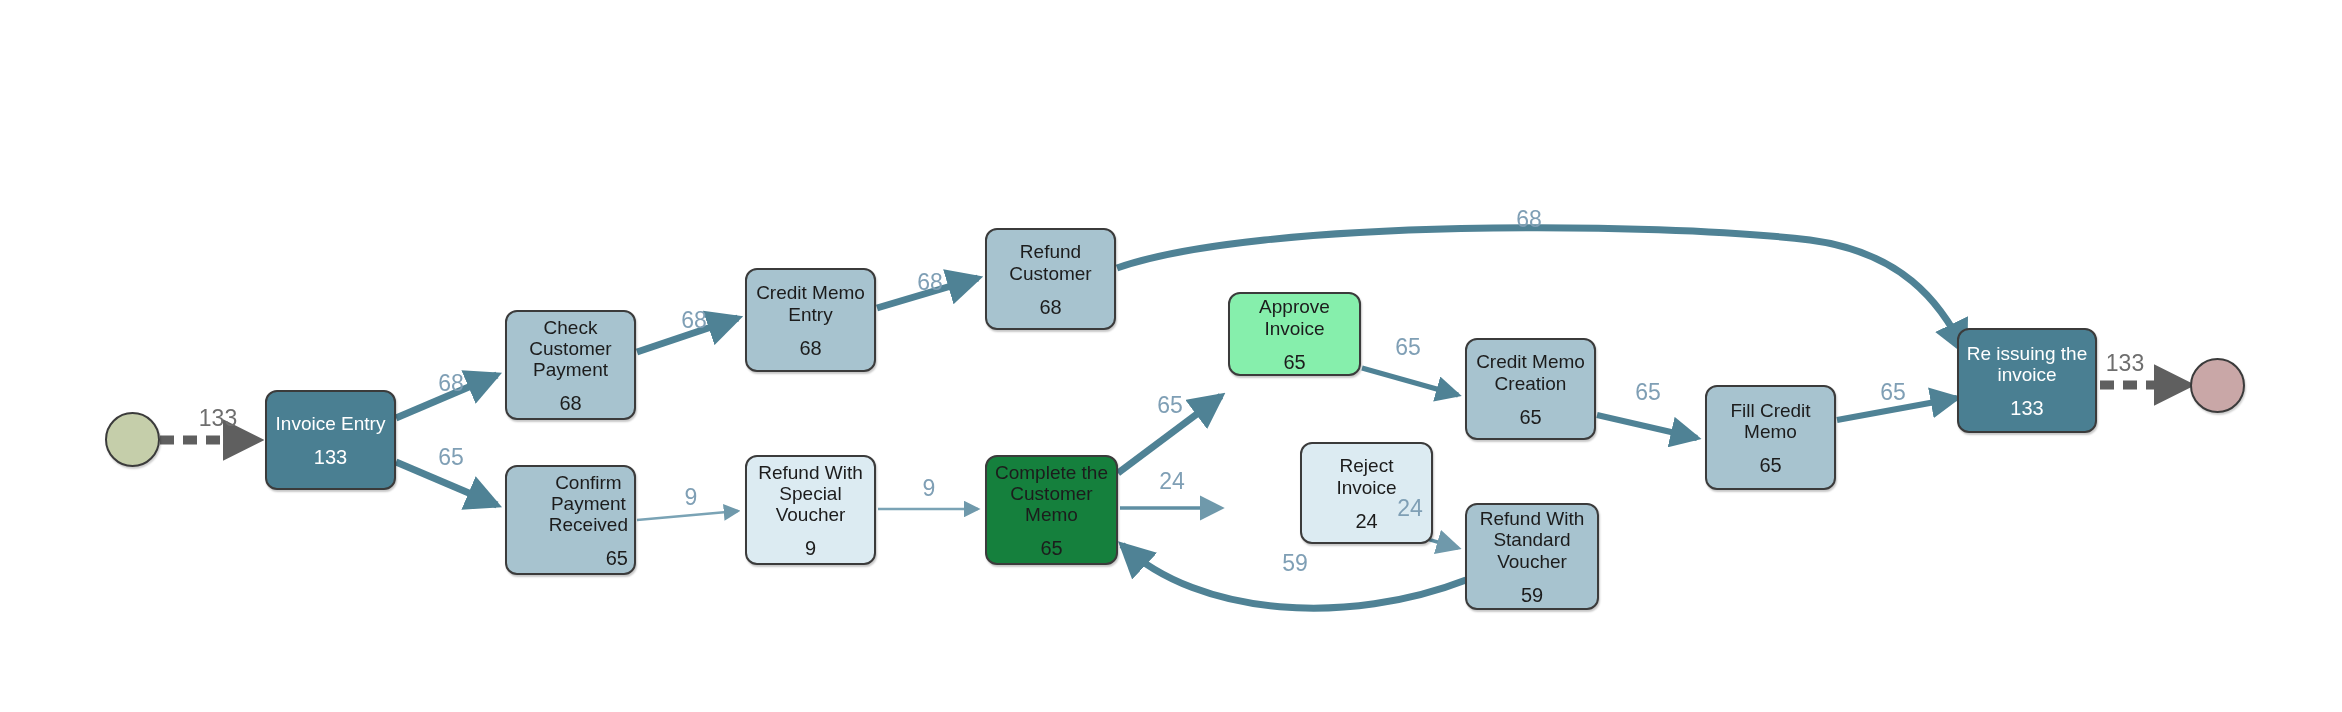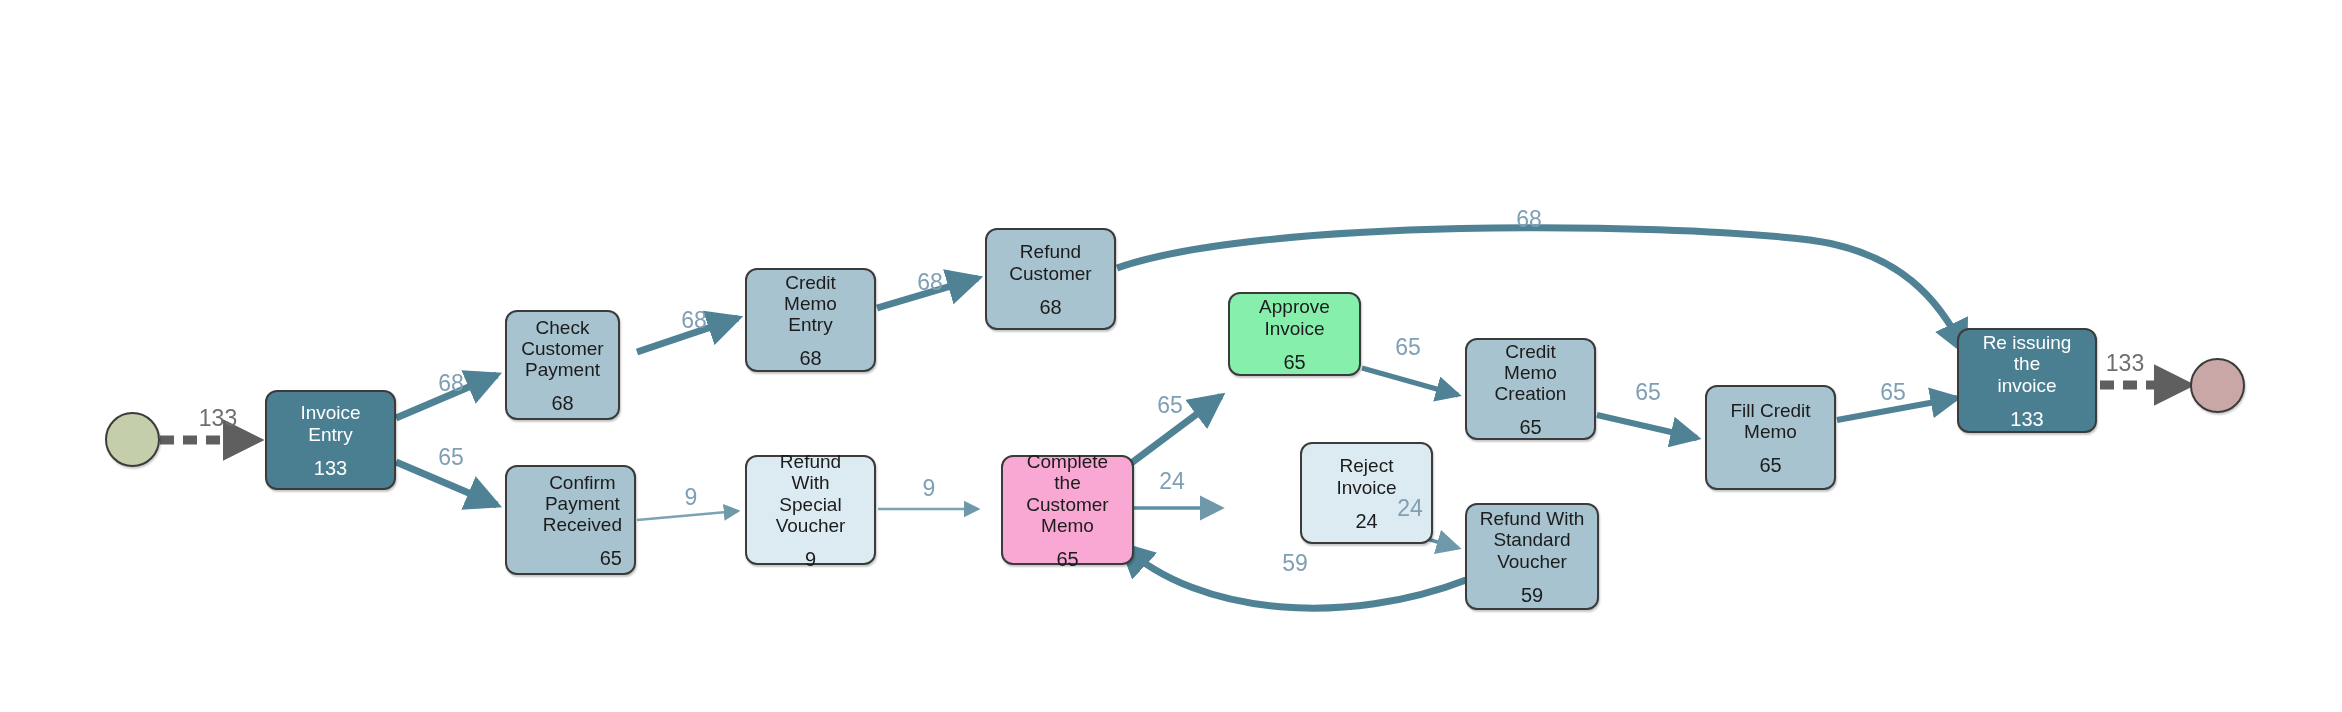--- a/index.html
+++ b/index.html
@@ -58,21 +58,21 @@
     position: absolute;
     box-sizing: border-box;
     border: 2px solid #3b3b3b;
     border-radius: 12px;
     display: flex;
     flex-direction: column;
     align-items: center;
     justify-content: center;
     text-align: center;
     box-shadow: 1px 2px 2px rgba(0,0,0,0.22);
-    padding: 4px 12px;
+    padding: 4px 6px;
   }
   .node .nlabel {
     font-size: 19px;
     line-height: 1.12;
     color: #1c1c1c;
     white-space: pre-line;
   }
   .node .ncount {
     margin-top: 13px;
     font-size: 20px;
@@ -159,21 +159,21 @@
 
   <div class="endpoint" style="left:105px; top:412px; width:55px; height:55px; background:#c5ceaa;"></div>
 
   <div class="endpoint" style="left:2190px; top:358px; width:55px; height:55px; background:#c9a7a7;"></div>
 
   <div class="node dark" style="left:265px; top:390px; width:131px; height:100px; background:#4a7f92;">
     <div class="nlabel">Invoice Entry</div>
     <div class="ncount">133</div>
   </div>
 
-  <div class="node" style="left:505px; top:310px; width:115px; height:110px; background:#a7c3cf;">
+  <div class="node" style="left:505px; top:310px; width:131px; height:110px; background:#a7c3cf;">
     <div class="nlabel">Check
 Customer
 Payment</div>
     <div class="ncount">68</div>
   </div>
 
   <div class="node" style="left:505px; top:465px; width:131px; height:110px; background:#a7c3cf;align-items:flex-end;">
     <div class="nlabel">Confirm
 Payment
 Received</div>
@@ -192,21 +192,21 @@
 Voucher</div>
     <div class="ncount">9</div>
   </div>
 
   <div class="node" style="left:985px; top:228px; width:131px; height:102px; background:#a7c3cf;">
     <div class="nlabel">Refund
 Customer</div>
     <div class="ncount">68</div>
   </div>
 
-  <div class="node" style="left:985px; top:455px; width:133px; height:110px; background:#f9a8d4;margin-left:16px;">
+  <div class="node" style="left:985px; top:455px; width:133px; height:110px; background:#15803d;">
     <div class="nlabel">Complete the
 Customer
 Memo</div>
     <div class="ncount">65</div>
   </div>
 
   <div class="node" style="left:1228px; top:292px; width:133px; height:84px; background:#86efac;">
     <div class="nlabel">Approve
 Invoice</div>
     <div class="ncount">65</div>

